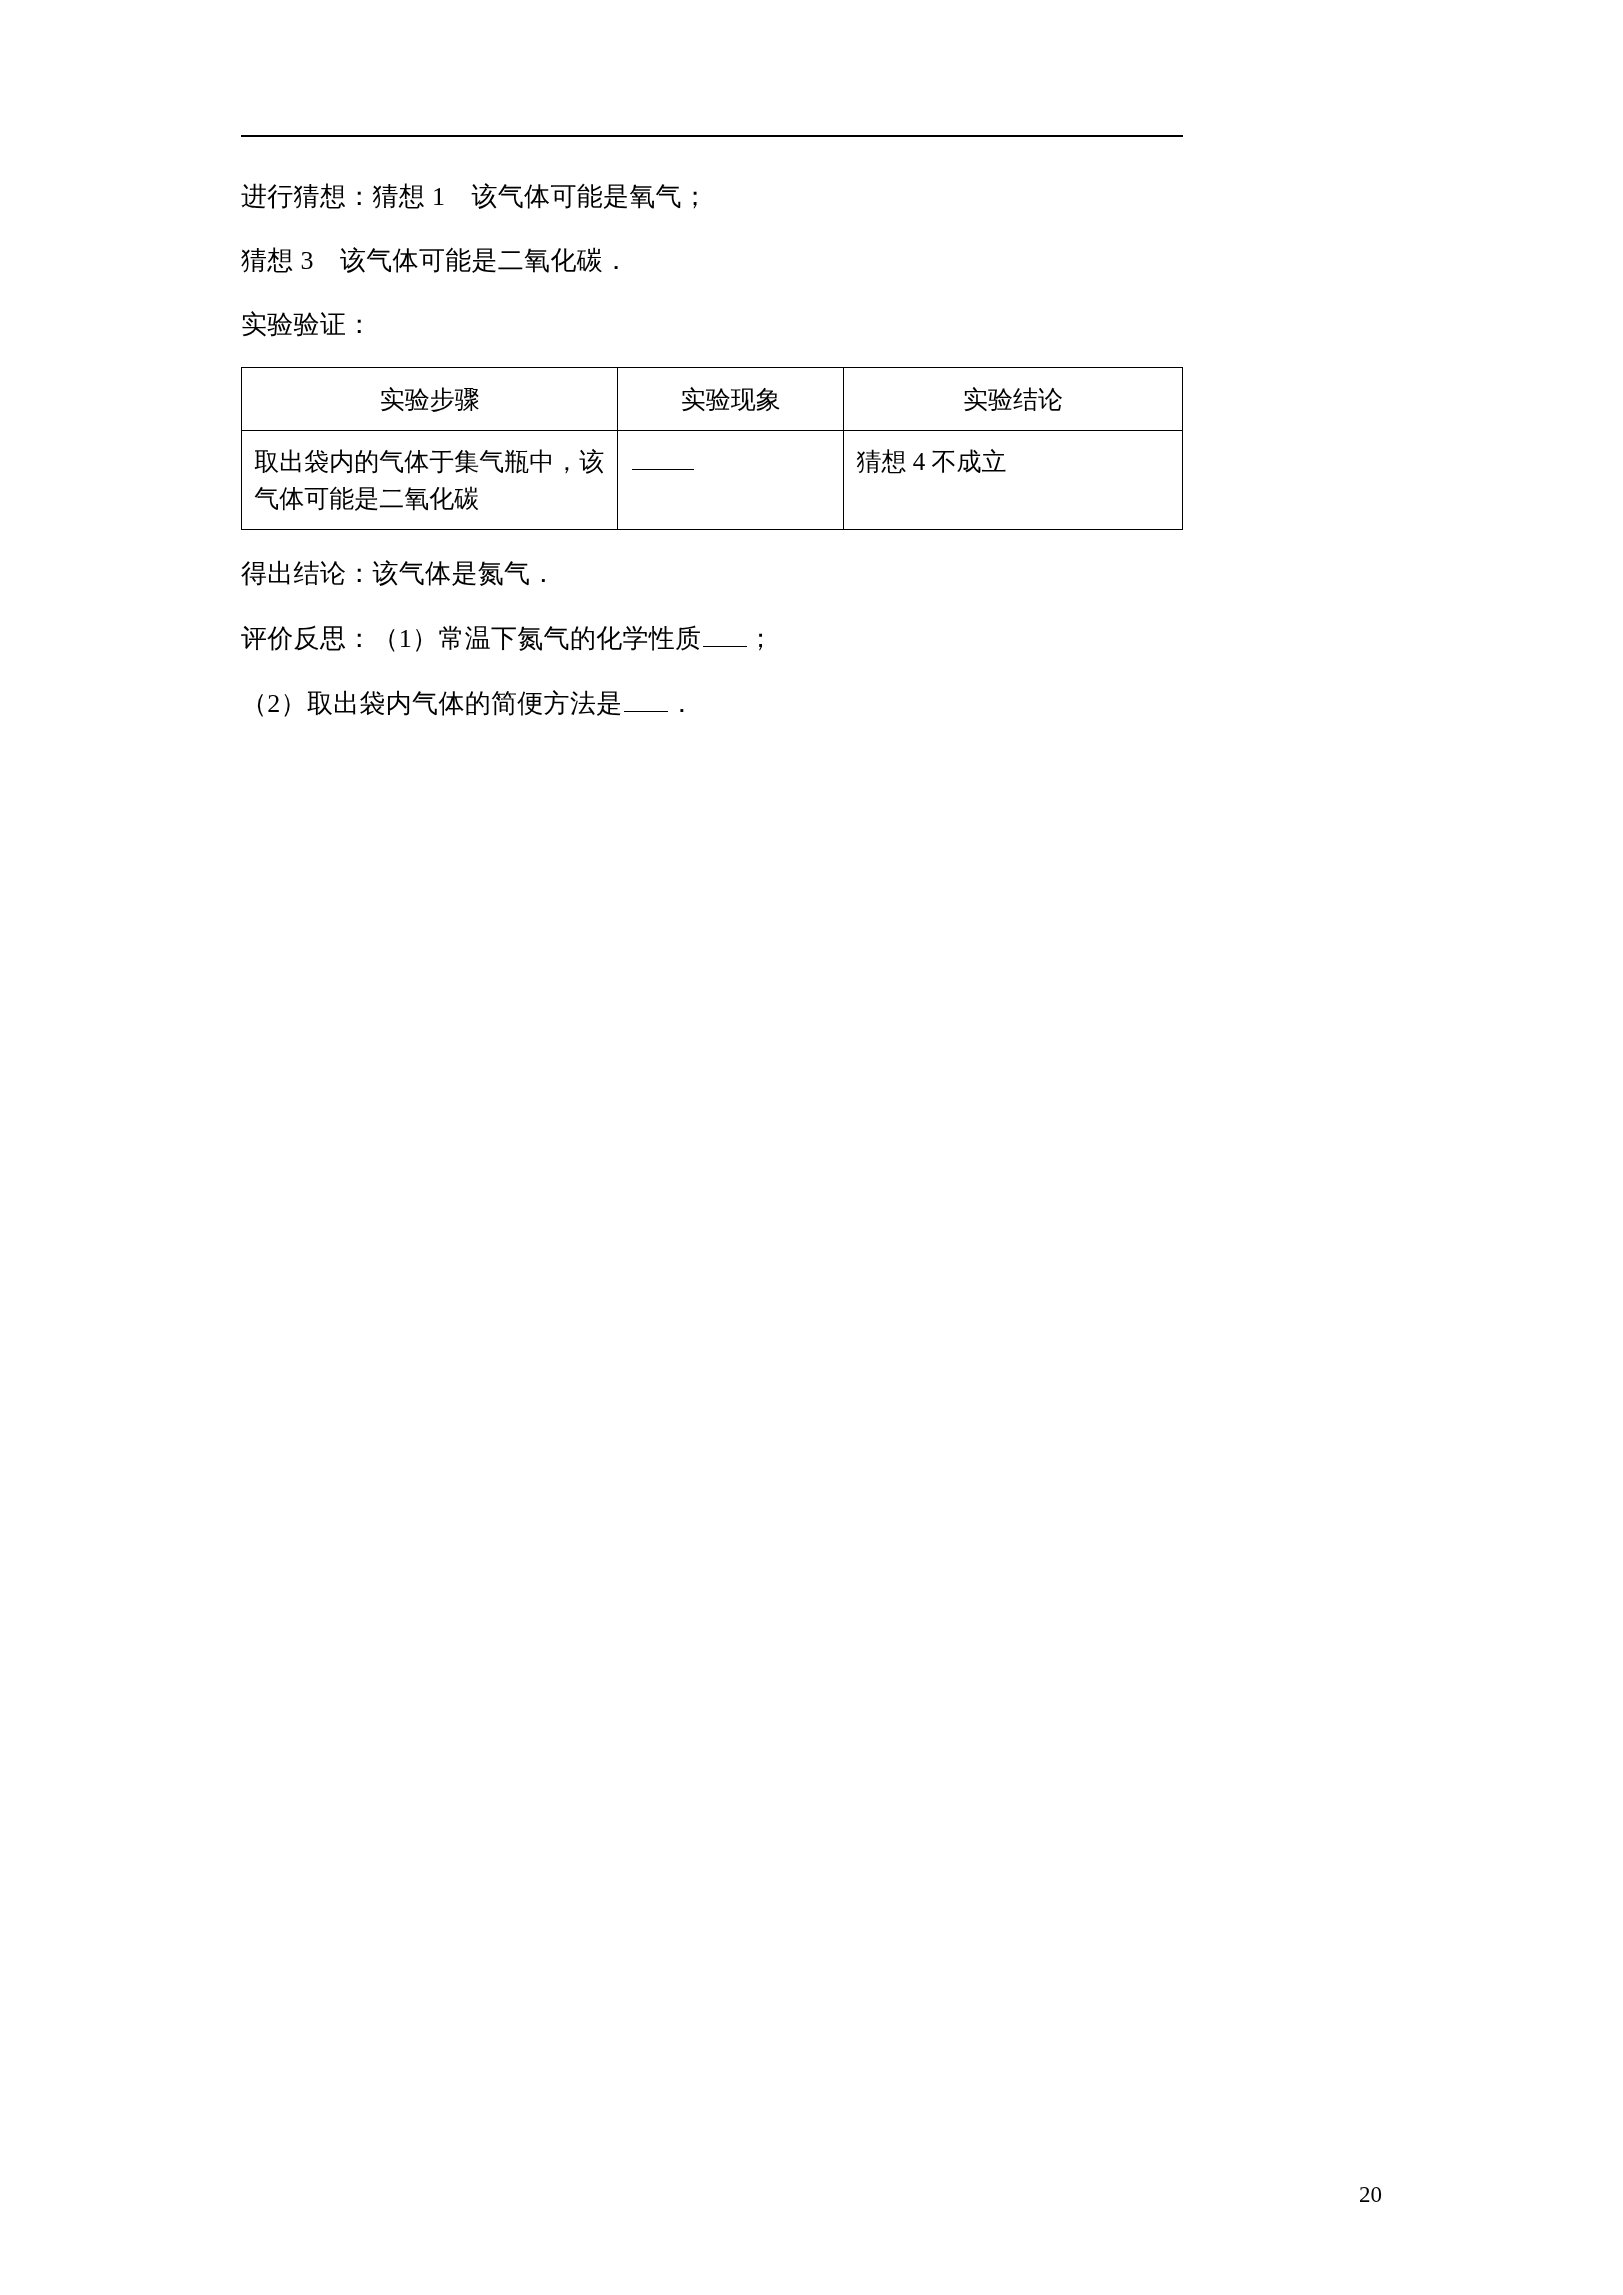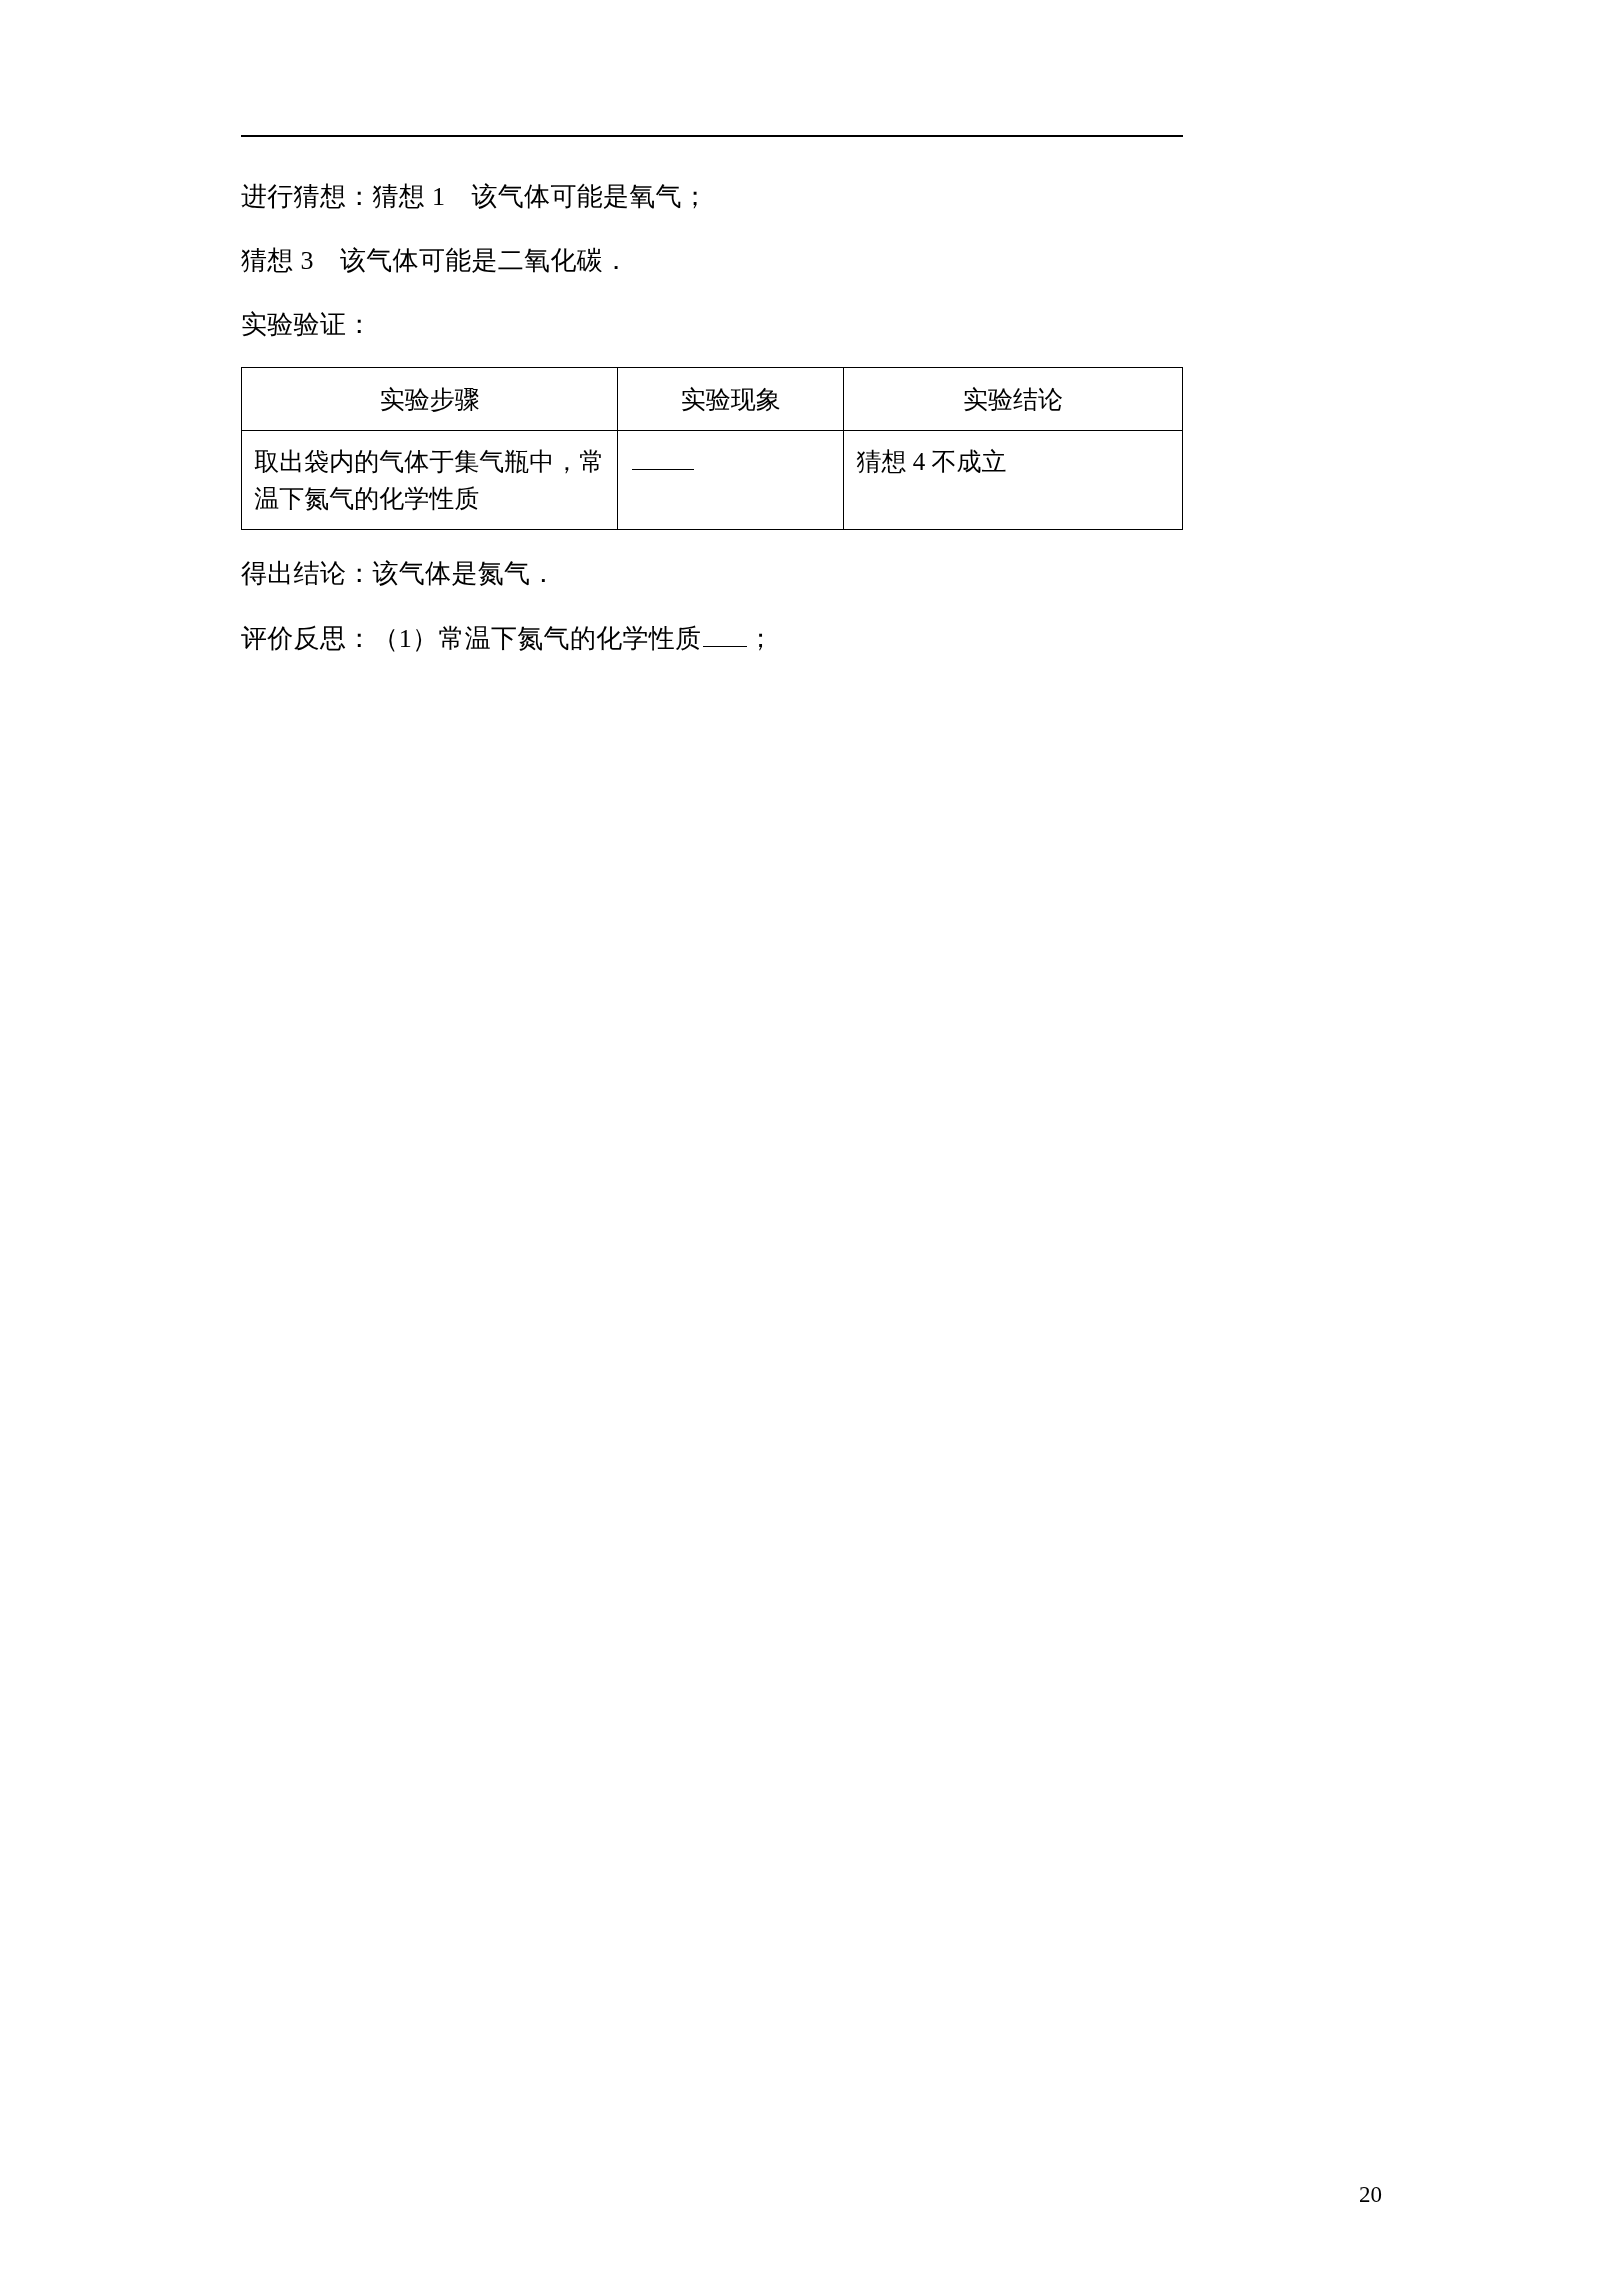--- a/index.html
+++ b/index.html
@@ -104,30 +104,31 @@
       </colgroup>
       <thead>
         <tr>
           <th>实验步骤</th>
           <th>实验现象</th>
           <th>实验结论</th>
         </tr>
       </thead>
       <tbody>
         <tr>
-          <td>取出袋内的气体于集气瓶中，常温下氮气的化学性质</td>
+          <td>取出袋内的气体于集气瓶中，该气体可能是二氧化碳</td>
           <td class="cell-center cell-bottom"><span class="blank-line mid"></span></td>
           <td>猜想 4  不成立</td>
         </tr>
       </tbody>
     </table>
 
     <p class="para">得出结论：该气体是氮气．</p>
 
     <p class="para"><span>评价反思：（1）常温下氮气的化学性质</span><span class="blank-line short"></span><span>；</span></p>
 
+    <p class="para"><span>（2）取出袋内气体的简便方法是</span><span class="blank-line short"></span><span>．</span></p>
 
   </div>
 
   <div class="page-number">20</div>
 
 </div>
 
 
 </body></html>

